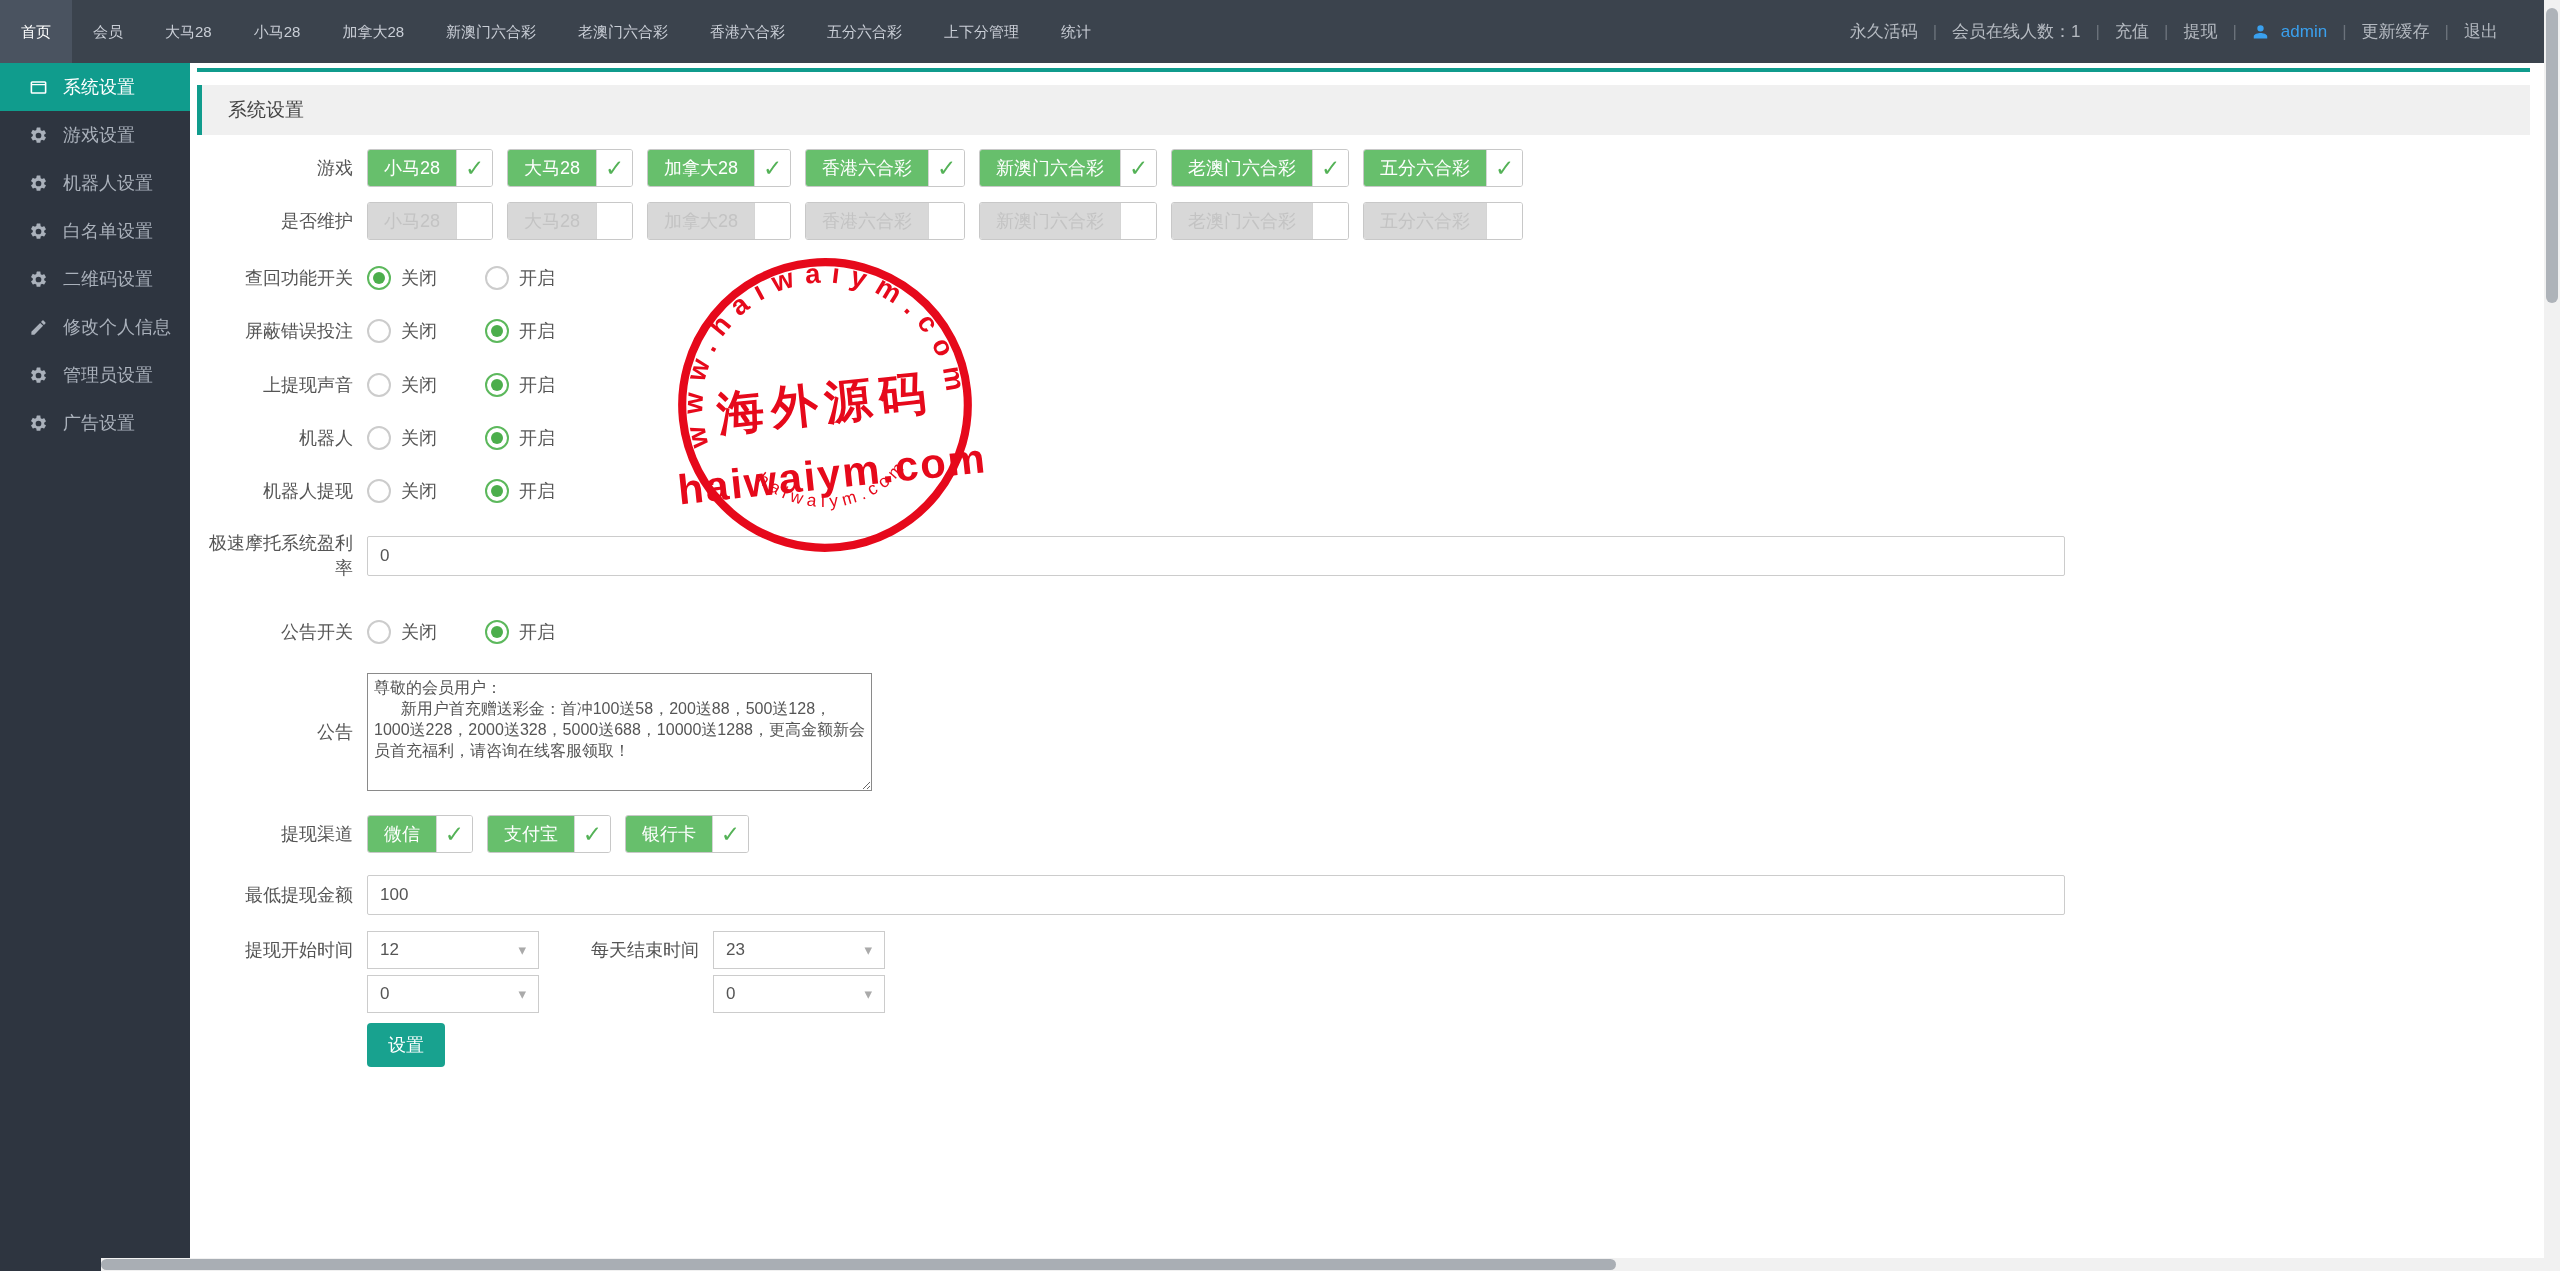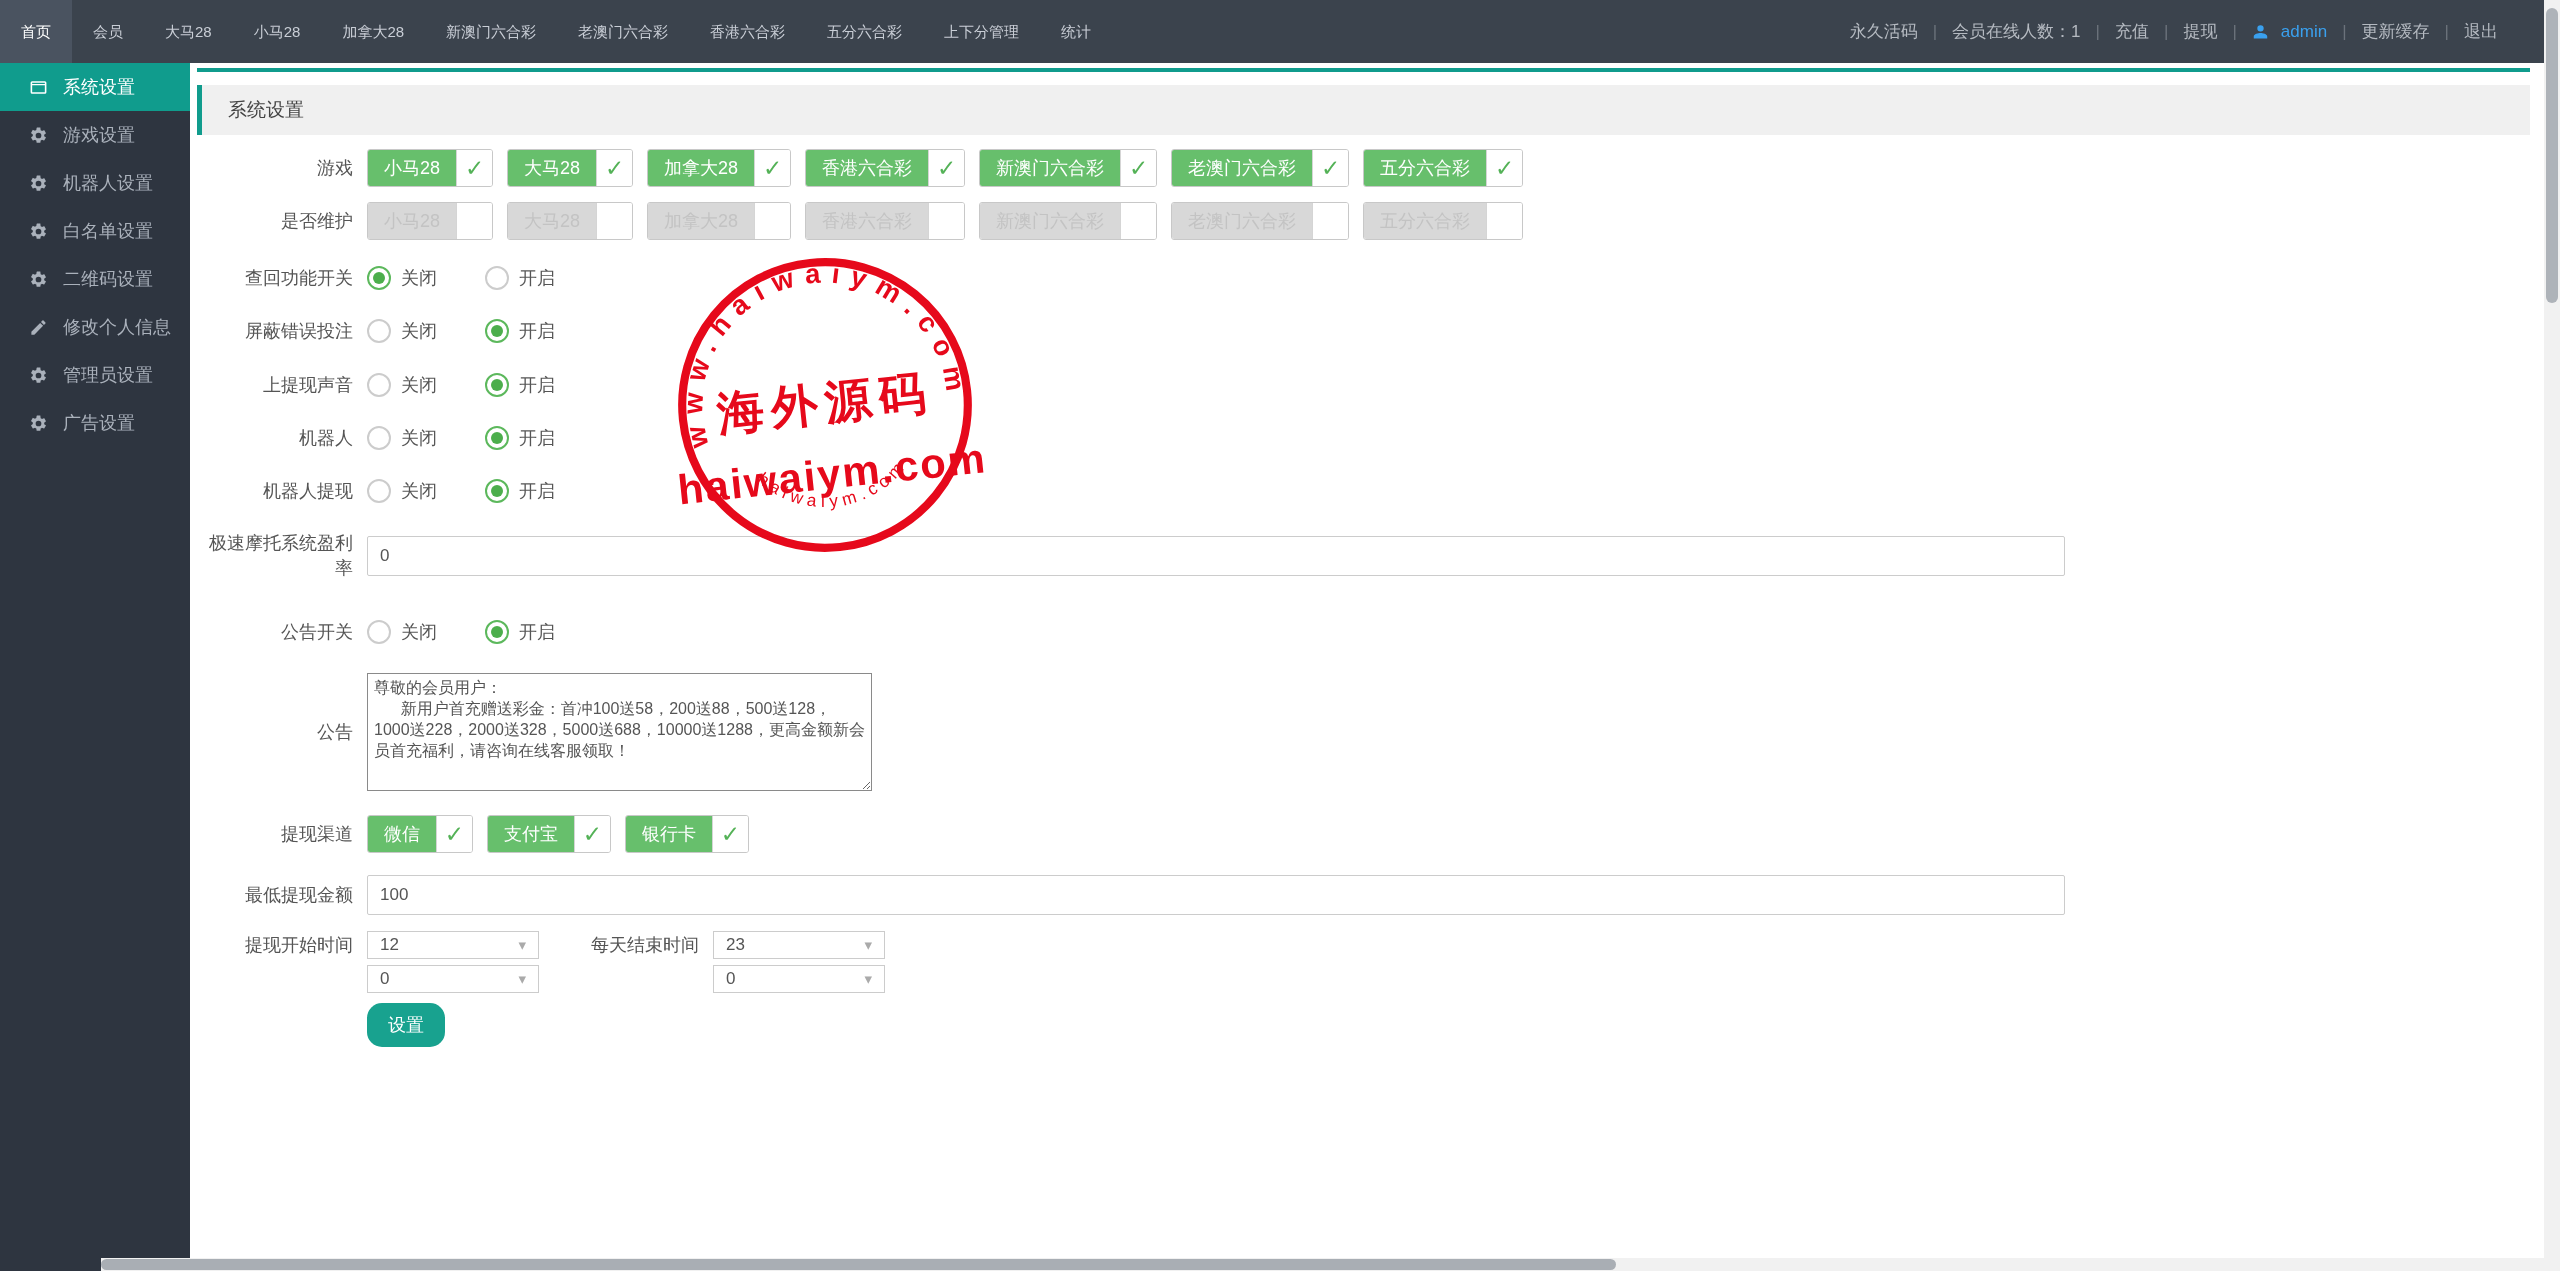--- a/index.html
+++ b/index.html
@@ -99,29 +99,29 @@
     padding:0 12px; font-size:17px; color:#555; outline:none;
     font-family:"Liberation Sans","DejaVu Sans",sans-serif;
   }
   .notice-textarea{
     width:505px; height:118px; border:1px solid #8a8a8a; padding:4px 6px;
     font-size:16px; color:#555; line-height:1.3; resize:both; outline:none;
     font-family:"Liberation Sans","DejaVu Sans",sans-serif;
   }
   .select{
     display:flex; justify-content:space-between; align-items:center;
-    width:172px; height:28px; border:1px solid #ccc; padding:0 12px;
+    width:172px; height:38px; border:1px solid #ccc; padding:0 12px;
     color:#555; background:#fff; font-size:17px; cursor:pointer;
   }
   .select .chev{ color:#aaa; font-style:normal; font-size:15px; }
   .inline-label{ margin-left:52px; margin-right:14px; font-size:18px; color:#555; }
   .label-spacer{ width:156px; margin-right:14px; flex:none; }
   .submit-btn{
     margin-left:170px; margin-top:10px; background:#18a28f; color:#fff;
-    border:none; border-radius:15px; font-size:18px; padding:10px 21px; cursor:pointer;
+    border:none; border-radius:4px; font-size:18px; padding:10px 21px; cursor:pointer;
     font-family:"Liberation Sans","DejaVu Sans",sans-serif;
   }
   
   .row-games{ margin-top:14px; }
   .row-maint{ margin-top:15px; }
   .radio-rows{ margin-top:26px; }
   .row-profit{ margin-top:-1px; }
   .row-robot-time{ margin-top:30px; }
   .row-notice-switch{ margin-top:40px; margin-bottom:0; }
   .row-notice{ margin-top:18px; align-items:center; }

